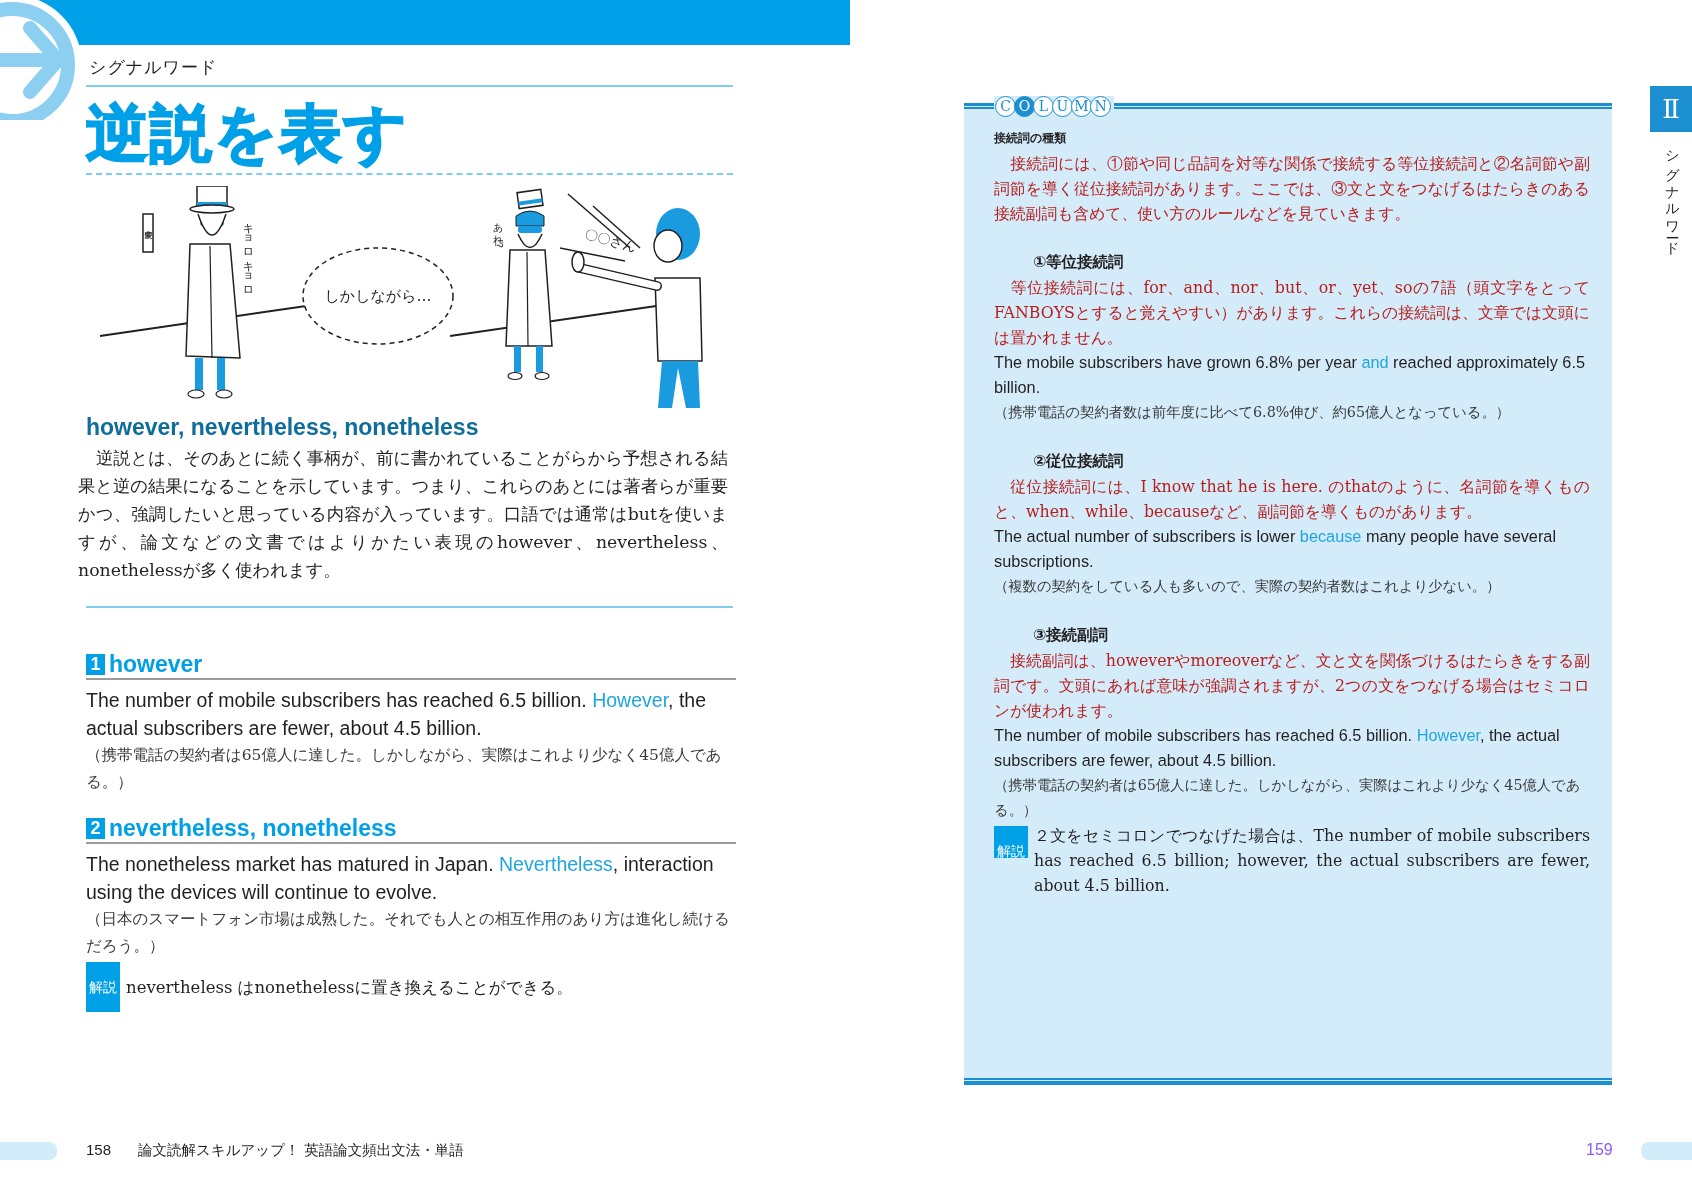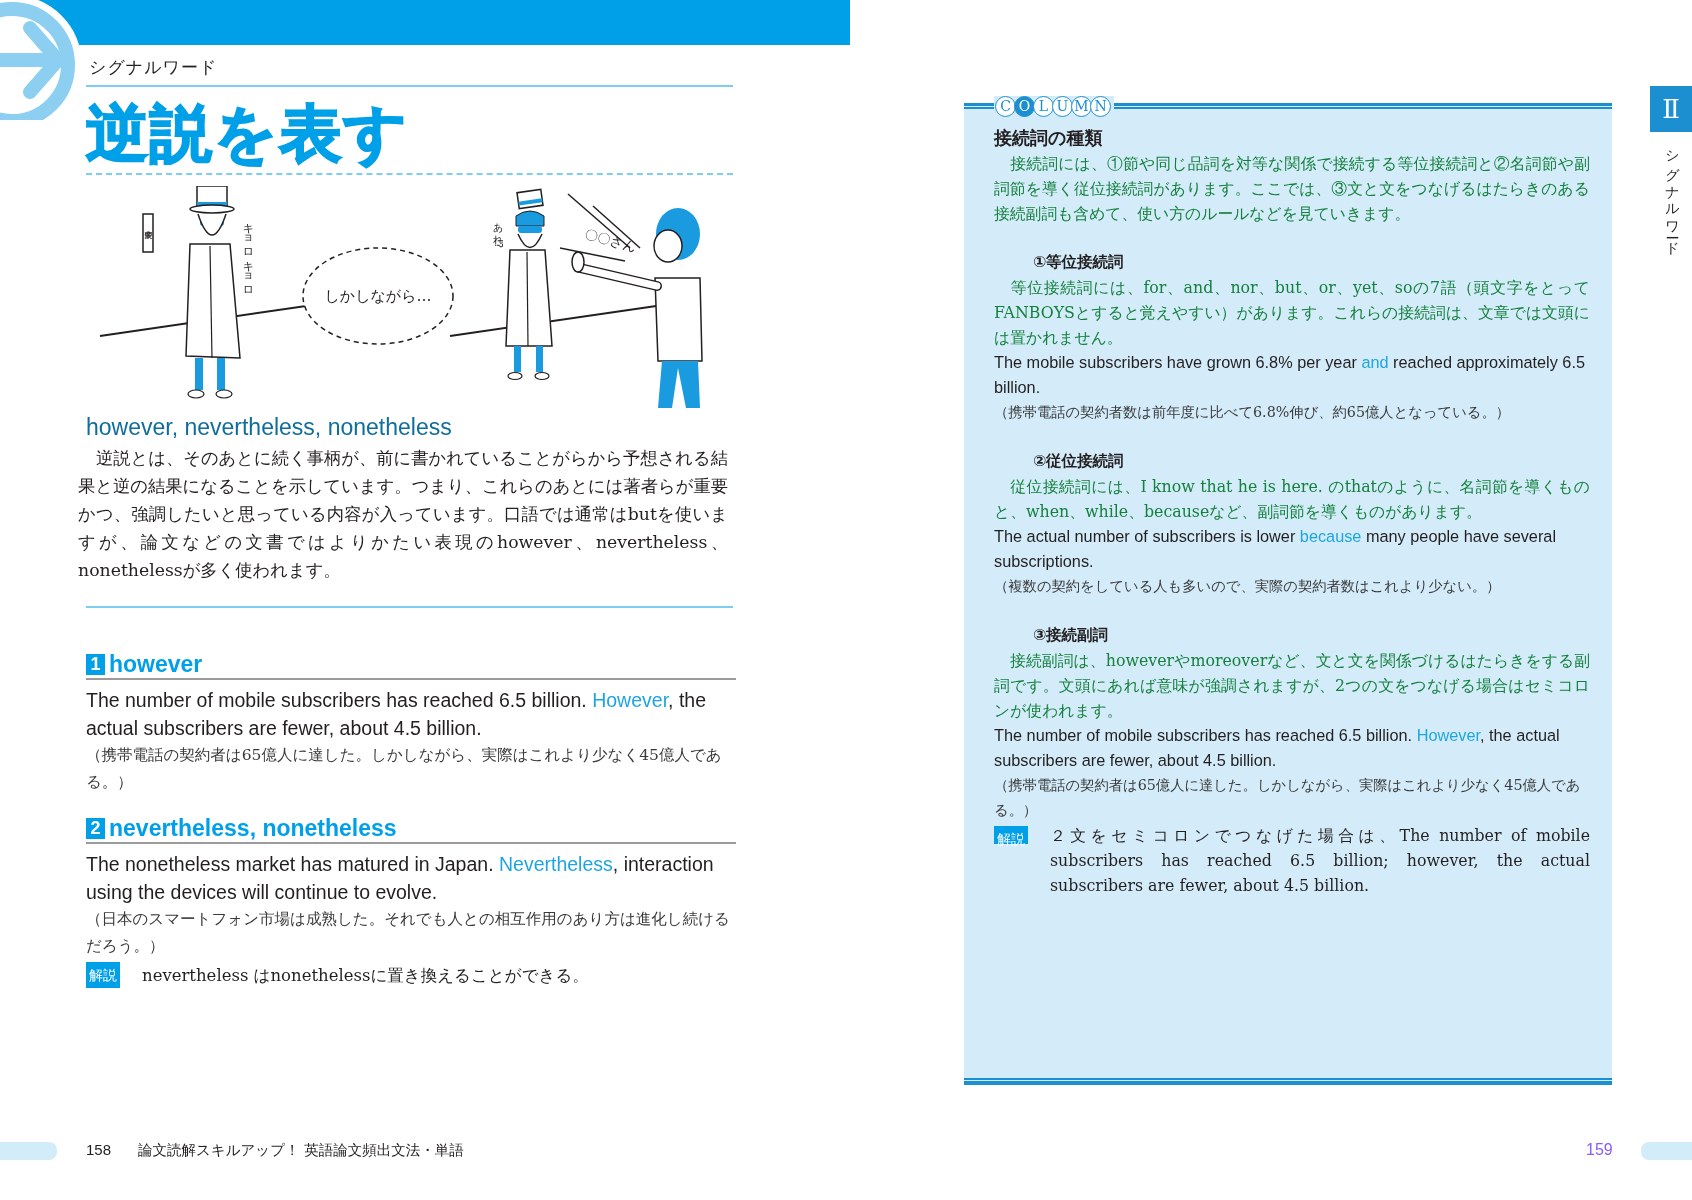--- a/index.html
+++ b/index.html
@@ -9,54 +9,54 @@
   
   .top-band { position: absolute; left: 0; top: 0; width: 850px; height: 45px; background: #00a0e9; }
   .arrow-badge { position: absolute; left: -40px; top: -30px; width: 132px; height: 150px; }
   .kicker { position: absolute; left: 89px; top: 56px; font-family: "DejaVu Sans", sans-serif; font-size: 17px; color: #231f20; letter-spacing: 1px; }
   .kicker-rule { position: absolute; left: 86px; top: 85px; width: 647px; height: 2px; background: #7fcdef; }
   .page-title { position: absolute; left: 86px; top: 92px; font-family: "DejaVu Sans", sans-serif; font-weight: 900; font-size: 62px; color: #00a0e9; letter-spacing: 2px; -webkit-text-stroke: 2px #00a0e9; }
   .title-rule { position: absolute; left: 86px; top: 173px; width: 647px; height: 0; border-top: 2px dashed #7fcdef; }
 
   .illustration { position: absolute; left: 90px; top: 186px; width: 640px; height: 222px; }
 
-  .lead-head { position: absolute; left: 86px; top: 414px; font-family: "Liberation Sans", sans-serif; font-weight: normal; font-size: 23px; color: #0f6d9c; }
+  .lead-head { position: absolute; left: 86px; top: 414px; font-family: "Liberation Sans", sans-serif; font-weight: bold; font-size: 23px; color: #0f6d9c; }
   .lead-body { position: absolute; left: 78px; top: 444px; width: 650px; font-size: 17.3px; line-height: 28px; color: #231f20; text-align: justify; }
   .lead-body .indent { display: inline-block; width: 18px; }
   .section-rule { position: absolute; left: 86px; top: 606px; width: 647px; height: 2px; background: #7fcdef; }
 
   .sec { position: absolute; left: 86px; width: 650px; }
   .sec-head { display: flex; align-items: center; height: 28px; border-bottom: 2px solid #9b9b9b; padding-bottom: 2px; }
   .num-box { display: inline-block; width: 19px; height: 21px; background: #00a0e9; color: #fff; font-family: "Liberation Sans", sans-serif; font-weight: bold; font-size: 18px; line-height: 21px; text-align: center; margin-right: 4px; }
   .sec-title { font-family: "Liberation Sans", sans-serif; font-weight: bold; font-size: 23px; color: #00a0e9; }
   .en { font-family: "Liberation Sans", sans-serif; font-size: 19.5px; line-height: 28px; color: #231f20; margin-top: 6px; }
   .en .hl { color: #1ea5e0; }
   .ja { font-size: 15.5px; line-height: 27px; color: #3a3a3a; }
   .note { font-size: 16.5px; line-height: 28px; margin-top: 2px; }
-  .note-badge { display: inline-block; background: #00a0e9; color: #fff; font-family: "DejaVu Sans", sans-serif; font-size: 14px; line-height: 18px; padding: 4px 3px; margin-right: 22px; vertical-align: 1px; }
+  .note-badge { display: inline-block; background: #00a0e9; color: #fff; font-family: "DejaVu Sans", sans-serif; font-size: 14px; line-height: 18px; padding: 16px 3px; margin-right: 6px; vertical-align: 1px; }
 
   .footer-tab-left { position: absolute; left: 0; top: 1142px; width: 57px; height: 18px; background: #d3ecf9; border-radius: 0 8px 8px 0; }
   .folio-left { position: absolute; left: 86px; top: 1141px; font-family: Liberation Sans, sans-serif; font-size: 15px; color: #231f20; }
   .running-title { position: absolute; left: 138px; top: 1141px; font-family: "DejaVu Sans", sans-serif; font-size: 14.5px; color: #231f20; }
 
   
   .column-box { position: absolute; left: 964px; top: 104px; width: 648px; height: 980px; background: #d4ecfa; }
   .column-top-rule { position: absolute; left: 964px; top: 103px; width: 648px; height: 7px; }
   .column-top-rule .r1 { position:absolute; left:0; top:0; width:100%; height:3px; background:#1b8fd0; }
   .column-top-rule .r2 { position:absolute; left:0; top:4px; width:100%; height:2px; background:#1b8fd0; }
   .column-badge { position: absolute; left: 994px; top: 96px; display: flex; gap: 0; background: #d4ecfa; padding: 0 3px; }
   .column-badge .c { width: 21px; height: 21px; border: 1.5px solid #1b8fd0; border-radius: 50%; background: #fff; color: #1b8fd0; font-family: "DejaVu Serif", serif; font-size: 14px; line-height: 18px; text-align: center; margin-left: -2px; }
   .column-badge .c.filled { background: #1b8fd0; color: #fff; }
   .column-bottom-rule { position: absolute; left: 964px; top: 1078px; width: 648px; height: 8px; }
   .column-bottom-rule .r1 { position:absolute; left:0; top:0; width:100%; height:2px; background:#1b8fd0; }
   .column-bottom-rule .r2 { position:absolute; left:0; top:3px; width:100%; height:4px; background:#1b8fd0; }
 
   .col-content { position: absolute; left: 994px; top: 125px; width: 596px; }
-  .col-title { font-family: "DejaVu Sans", sans-serif; font-weight: bold; font-size: 18px; line-height: 26px; color: #231f20; }
-  .col-p { font-size: 15.8px; line-height: 25px; text-align: justify; color: #15803d; }
+  .col-title { font-family: "DejaVu Sans", sans-serif; font-weight: bold; font-size: 12px; line-height: 26px; color: #231f20; }
+  .col-p { font-size: 15.8px; line-height: 25px; text-align: justify; color: #b91c1c; }
   .col-p .indent { display: inline-block; width: 16px; }
   .col-sub { font-family: "DejaVu Sans", sans-serif; font-size: 15.5px; line-height: 25px; margin-top: 24px; color: #231f20; margin-left: 39px; }
   .col-en { font-family: "Liberation Sans", sans-serif; font-size: 16.3px; line-height: 25px; color: #231f20; }
   .col-en .hl { color: #1ea5e0; }
   .col-ja { font-size: 14.3px; line-height: 25px; color: #3a3a3a; }
   .col-note { display: flex; font-size: 15.8px; line-height: 25px; text-align: justify; }
   .col-note .note-badge { flex: none; height: 18px; margin-top: 3px; }
 
   .chapter-tab { position: absolute; left: 1650px; top: 86px; width: 42px; height: 46px; background: #1b8fd0; color: #fff; font-family: "DejaVu Serif", serif; font-size: 26px; line-height: 46px; text-align: center; }
   .chapter-side { position: absolute; left: 1658px; top: 140px; width: 24px; writing-mode: vertical-rl; font-family: "DejaVu Sans", sans-serif; font-size: 14px; letter-spacing: 2px; color: #231f20; }

